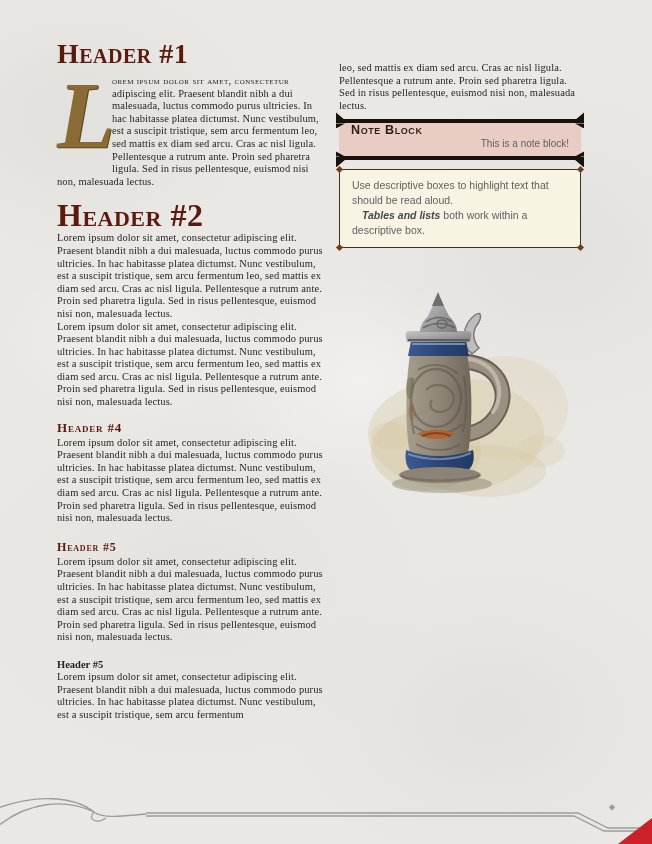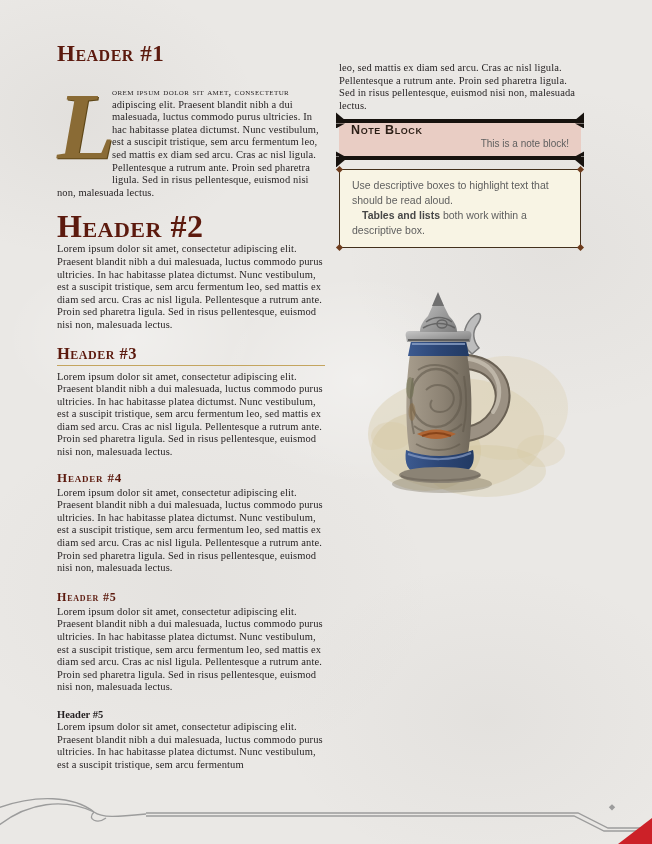--- a/index.html
+++ b/index.html
@@ -23,21 +23,21 @@
 
   .body-text {
     font-size:10.5px; line-height:12.6px; color:#231f20;
     text-align:left; letter-spacing:.1px;
   }
   .sc-lead { font-variant:small-caps; letter-spacing:.4px; }
 
   .h1, .h2, .h3, .h4, .h5 {
     font-variant:small-caps; color:#5c1a0e; font-weight:bold; letter-spacing:.5px;
   }
-  .h1 { font-size:23px; line-height:32px; margin-bottom:16px; }
+  .h1 { font-size:28px; line-height:32px; margin-bottom:5px; }
   .h2 { font-size:32px; line-height:28px; margin-top:13px; margin-bottom:3px; }
   .h3 { font-size:16.5px; line-height:19px; margin-top:12px; margin-bottom:5px;
         border-bottom:1.6px solid #c4a55f; padding-bottom:2px; }
   .h4 { font-size:13px; line-height:15px; margin-top:11px; margin-bottom:2px; letter-spacing:.8px; }
   .h5 { font-size:12px; line-height:14px; margin-top:15px; margin-bottom:2px; letter-spacing:.8px; }
   .h6 { font-size:10.5px; line-height:13px; margin-top:14px; font-weight:bold; color:#231f20; }
 
   .dropcap {
     float:left; width:48px; height:86px; margin:3px 7px 0 0;
     font-size:95px; line-height:76px; font-style:italic; font-weight:bold;
@@ -79,41 +79,40 @@
   .dot-bl { left:-3px;  bottom:-3px; }
   .dot-br { right:-3px; bottom:-3px; }
   .desc-title {
     font-family:"Liberation Sans", sans-serif; font-variant:small-caps; font-weight:bold;
     font-size:12px; line-height:15px; color:#2a2016; letter-spacing:.6px;
   }
   .desc-text {
     font-family:"Liberation Sans", sans-serif; font-size:10.5px; line-height:15px; color:#5f5f5f;
   }
   .desc-text.indent { text-indent:10px; }
-  .desc-text b { color:#474747; }
+  .desc-text b { color:#474747;font-style:italic; }
 
   .stein-wrap { position:absolute; left:356px; top:286px; width:252px; height:216px; }
   .footer-wrap { position:absolute; left:0; top:788px; width:652px; height:56px; }
 </style>
 </head>
 <body>
 
 <div class="page">
 
   <div class="col col-left">
     <div class="h1">Header #1</div>
 
     <div class="body-text">
       <span class="dropcap">L</span><span class="sc-lead">orem ipsum dolor sit amet, consectetur</span><span> adipiscing elit. Praesent blandit nibh a dui malesuada, luctus commodo purus ultricies. In hac habitasse platea dictumst. Nunc vestibulum, est a suscipit tristique, sem arcu fermentum leo, sed mattis ex diam sed arcu. Cras ac nisl ligula. Pellentesque a rutrum ante. Proin sed pharetra ligula. Sed in risus pellentesque, euismod nisi non, malesuada lectus.</span>
     </div>
 
     <div class="h2">Header #2</div>
     <div class="body-text">Lorem ipsum dolor sit amet, consectetur adipiscing elit. Praesent blandit nibh a dui malesuada, luctus commodo purus ultricies. In hac habitasse platea dictumst. Nunc vestibulum, est a suscipit tristique, sem arcu fermentum leo, sed mattis ex diam sed arcu. Cras ac nisl ligula. Pellentesque a rutrum ante. Proin sed pharetra ligula. Sed in risus pellentesque, euismod nisi non, malesuada lectus.</div>
 
-    <div class="h3">Header #3</div>
     <div class="body-text">Lorem ipsum dolor sit amet, consectetur adipiscing elit. Praesent blandit nibh a dui malesuada, luctus commodo purus ultricies. In hac habitasse platea dictumst. Nunc vestibulum, est a suscipit tristique, sem arcu fermentum leo, sed mattis ex diam sed arcu. Cras ac nisl ligula. Pellentesque a rutrum ante. Proin sed pharetra ligula. Sed in risus pellentesque, euismod nisi non, malesuada lectus.</div>
 
     <div class="h4">Header #4</div>
     <div class="body-text">Lorem ipsum dolor sit amet, consectetur adipiscing elit. Praesent blandit nibh a dui malesuada, luctus commodo purus ultricies. In hac habitasse platea dictumst. Nunc vestibulum, est a suscipit tristique, sem arcu fermentum leo, sed mattis ex diam sed arcu. Cras ac nisl ligula. Pellentesque a rutrum ante. Proin sed pharetra ligula. Sed in risus pellentesque, euismod nisi non, malesuada lectus.</div>
 
     <div class="h5">Header #5</div>
     <div class="body-text">Lorem ipsum dolor sit amet, consectetur adipiscing elit. Praesent blandit nibh a dui malesuada, luctus commodo purus ultricies. In hac habitasse platea dictumst. Nunc vestibulum, est a suscipit tristique, sem arcu fermentum leo, sed mattis ex diam sed arcu. Cras ac nisl ligula. Pellentesque a rutrum ante. Proin sed pharetra ligula. Sed in risus pellentesque, euismod nisi non, malesuada lectus.</div>
 
     <div class="h6">Header #5</div>
     <div class="body-text">Lorem ipsum dolor sit amet, consectetur adipiscing elit. Praesent blandit nibh a dui malesuada, luctus commodo purus ultricies. In hac habitasse platea dictumst. Nunc vestibulum, est a suscipit tristique, sem arcu fermentum</div>

